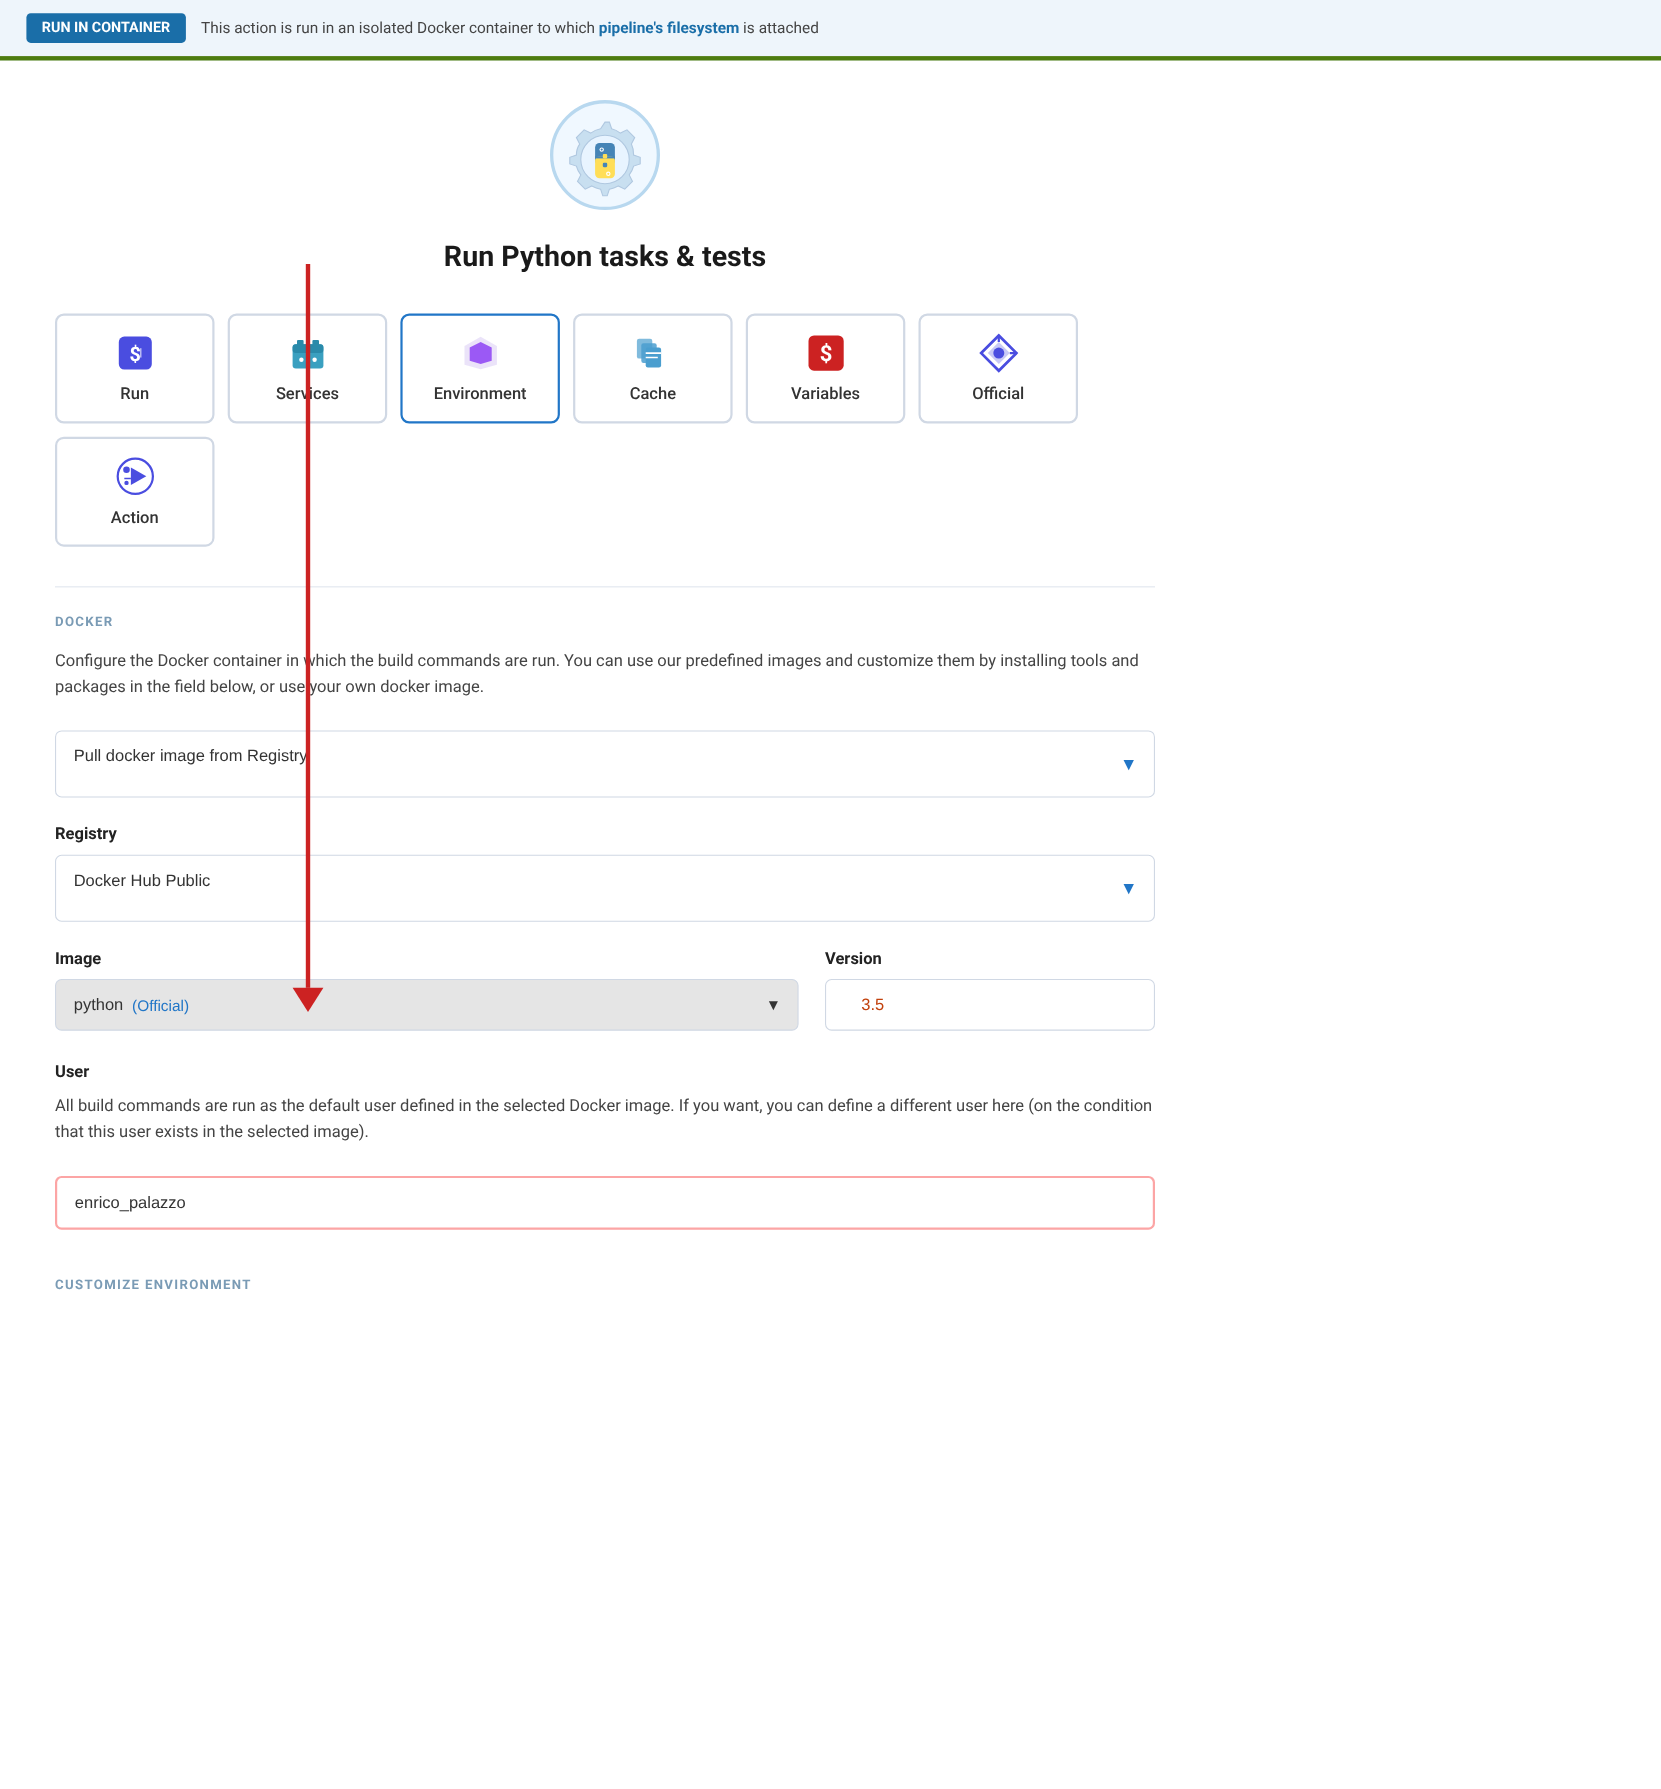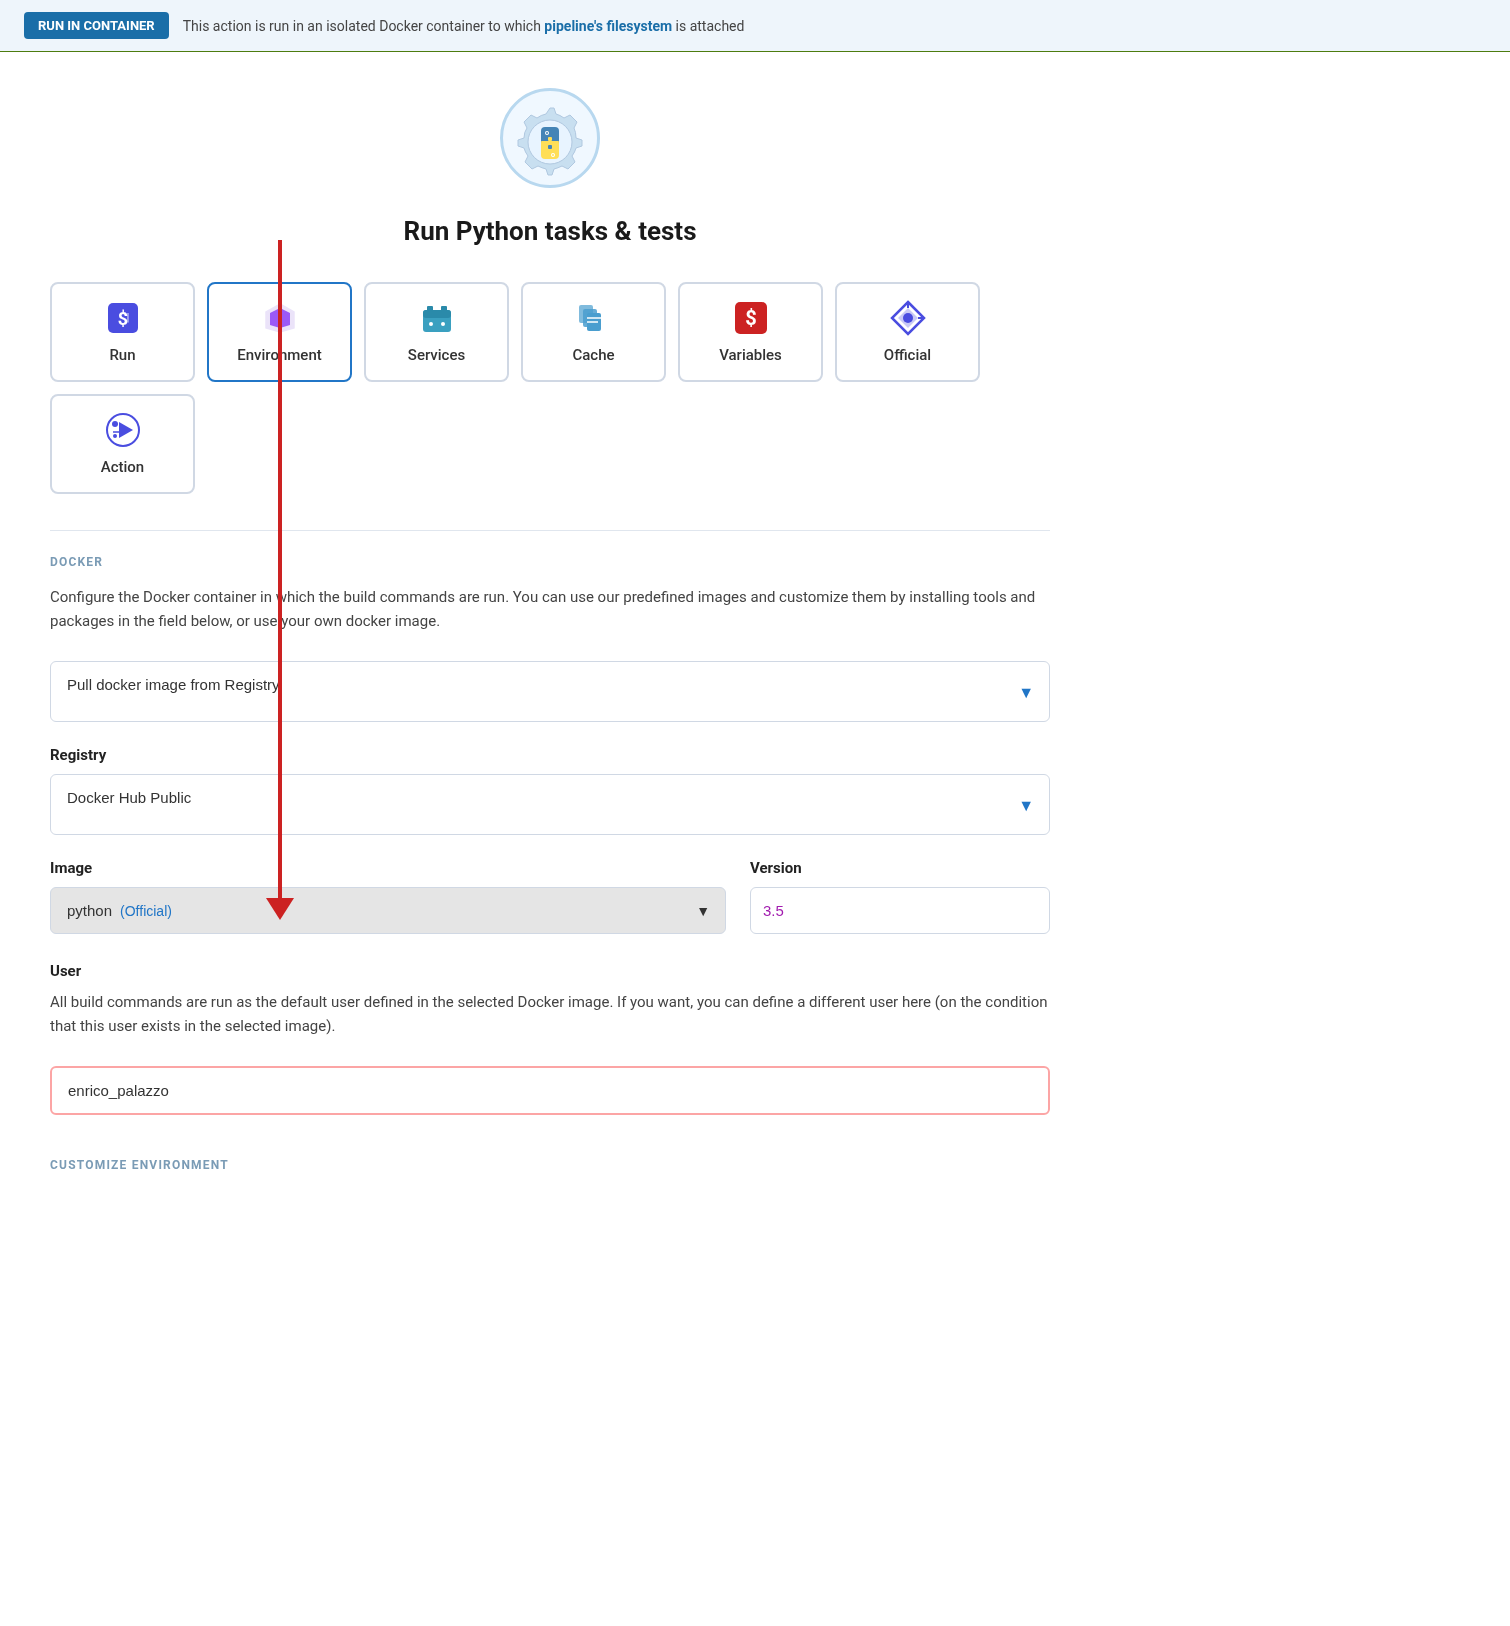--- a/index.html
+++ b/index.html
@@ -6,21 +6,21 @@
     body {
       font-family: -apple-system, BlinkMacSystemFont, 'Segoe UI', Roboto, sans-serif;
       background: #fff;
       color: #333;
       width: 1510px;
       min-height: 1626px;
     }
 
     .top-banner {
       background: #eef5fb;
-      border-bottom: 1px solid #4d7c0f;
+      border-bottom: 4px solid #4d7c0f;
       padding: 12px 24px;
       display: flex;
       align-items: center;
       gap: 14px;
     }
 
     .run-in-container-badge {
       background: #1a6ea8;
       color: #fff;
       font-size: 13px;
@@ -221,25 +221,25 @@
       right: 16px;
       top: 50%;
       transform: translateY(-50%);
       color: #333;
       font-size: 14px;
       pointer-events: none;
     }
 
     .version-input {
       width: 100%;
-      padding: 14px 12px;
+      padding: 14px 32px;
       border: 1.5px solid #d0d8e4;
       border-radius: 6px;
       font-size: 15px;
-      color: #a21caf;
+      color: #c2410c;
       background: #fff;
     }
 
     .user-input {
       width: 100%;
       padding: 14px 16px;
       border: 2px solid #fca5a5;
       border-radius: 6px;
       font-size: 15px;
       color: #333;
@@ -338,42 +338,42 @@
         <div class="tab-icon">
           <svg width="34" height="34" viewBox="0 0 34 34">
             <rect x="2" y="2" width="30" height="30" rx="5" fill="#4a4de0"></rect>
             <text x="17" y="24" text-anchor="middle" fill="white" font-size="18" font-weight="bold">$</text>
             <text x="22" y="20" text-anchor="middle" fill="white" font-size="10">|</text>
           </svg>
         </div>
         <span class="tab-label">Run</span>
       </div>
 
-      <div class="tab-item active">
-        <div class="tab-icon">
-          <svg width="36" height="36" viewBox="0 0 36 36">
-            <polygon points="18,4 32,12 32,28 18,32 4,28 4,12" fill="#7c4ddd" opacity="0.15" stroke="#7c4ddd" stroke-width="1.5"></polygon>
-            <polygon points="18,8 28,13 28,25 18,28 8,25 8,13" fill="#9b59f5"></polygon>
-          </svg>
-        </div>
-        <span class="tab-label">Environment</span>
-      </div>
-
       <div class="tab-item">
         <div class="tab-icon">
           <svg width="36" height="36" viewBox="0 0 36 36">
             <rect x="4" y="10" width="28" height="22" rx="3" fill="#3aa0c0"></rect>
             <rect x="4" y="10" width="28" height="8" rx="3" fill="#2a8aaa"></rect>
             <rect x="8" y="6" width="6" height="6" rx="1" fill="#2a8aaa"></rect>
             <rect x="22" y="6" width="6" height="6" rx="1" fill="#2a8aaa"></rect>
             <circle cx="12" cy="24" r="2" fill="white"></circle>
             <circle cx="24" cy="24" r="2" fill="white"></circle>
           </svg>
         </div>
         <span class="tab-label">Services</span>
+      </div>
+
+      <div class="tab-item active">
+        <div class="tab-icon">
+          <svg width="36" height="36" viewBox="0 0 36 36">
+            <polygon points="18,4 32,12 32,28 18,32 4,28 4,12" fill="#7c4ddd" opacity="0.15" stroke="#7c4ddd" stroke-width="1.5"></polygon>
+            <polygon points="18,8 28,13 28,25 18,28 8,25 8,13" fill="#9b59f5"></polygon>
+          </svg>
+        </div>
+        <span class="tab-label">Environment</span>
       </div>
 
       <div class="tab-item">
         <div class="tab-icon">
           <svg width="36" height="36" viewBox="0 0 36 36">
             <rect x="3" y="5" width="14" height="18" rx="2" fill="#4a9ecf" opacity="0.7"></rect>
             <rect x="7" y="9" width="14" height="18" rx="2" fill="#4a9ecf" opacity="0.85"></rect>
             <rect x="11" y="13" width="14" height="18" rx="2" fill="#4a9ecf"></rect>
             <line x1="11" y1="18" x2="25" y2="18" stroke="white" stroke-width="1.5"></line>
             <line x1="11" y1="22" x2="22" y2="22" stroke="white" stroke-width="1.5"></line>

